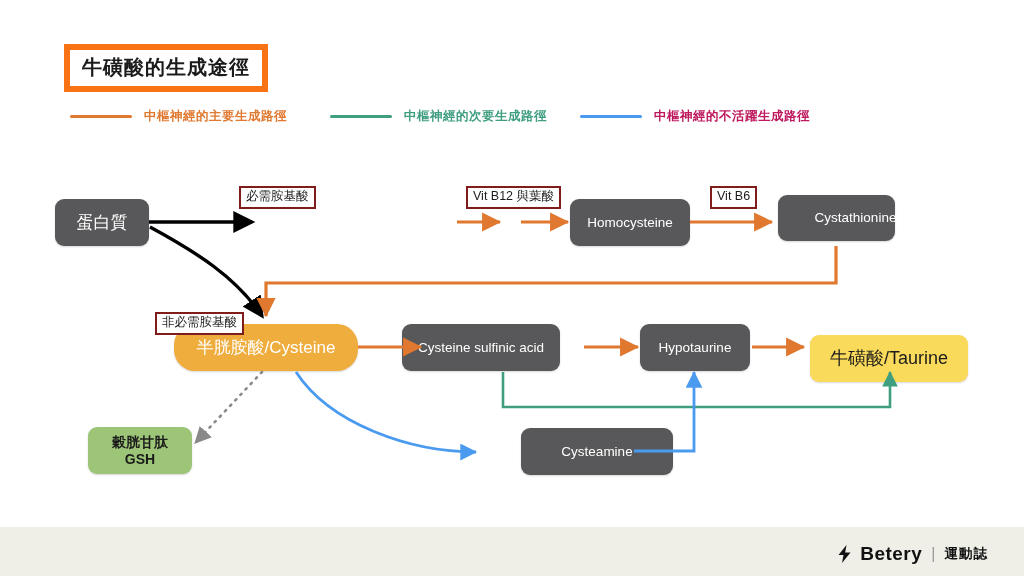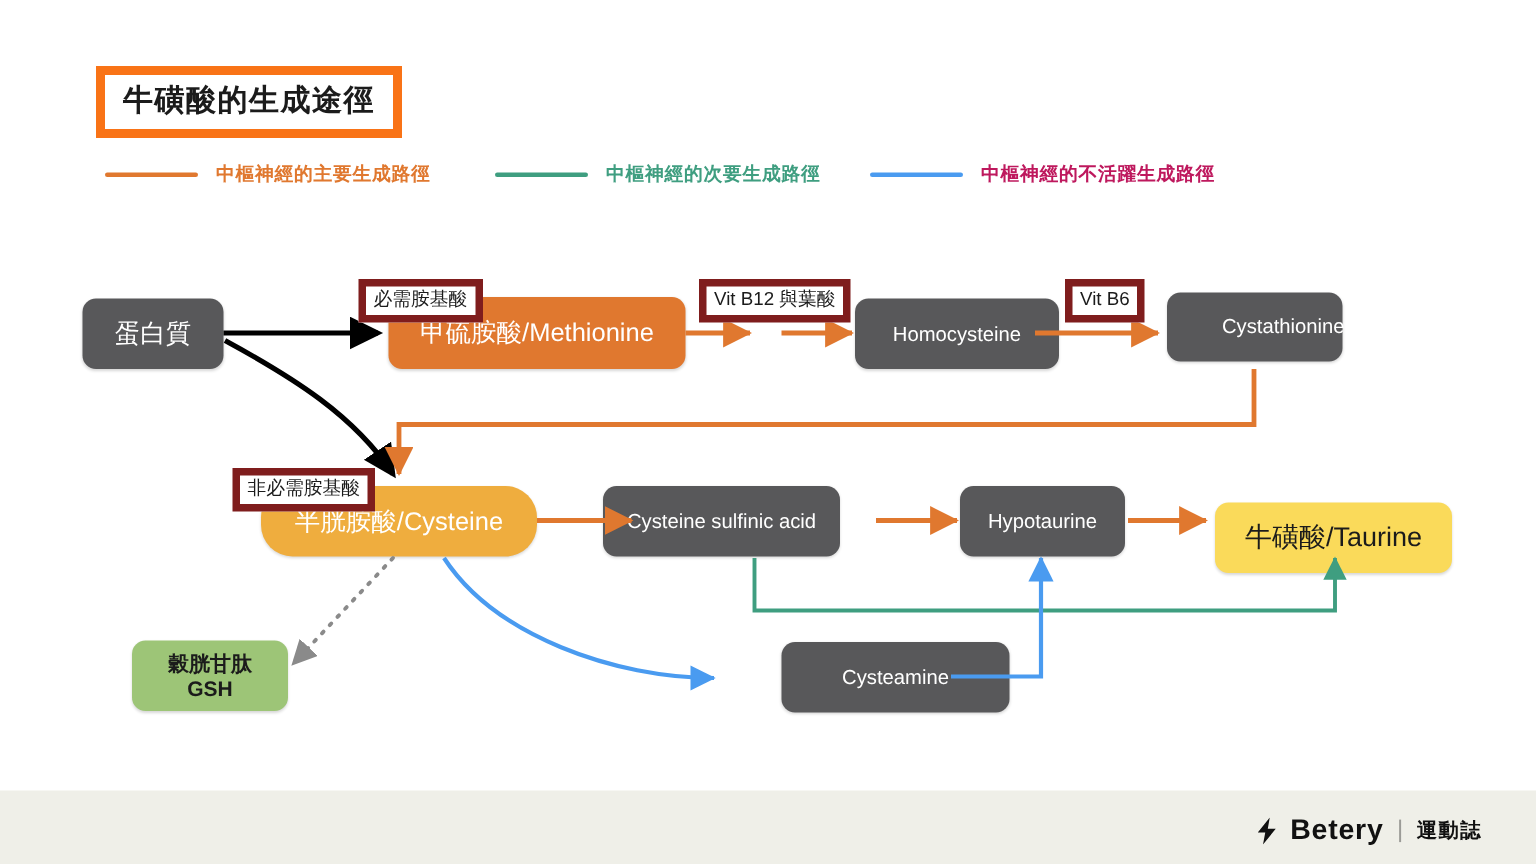--- a/index.html
+++ b/index.html
@@ -41,21 +41,21 @@
   .node-gray   { background: #58585a; color: #ffffff; }
   .node-orange { background: #e0782f; color: #ffffff; }
   .node-amber  { background: #efad3e; color: #ffffff; border-radius: 21px; }
   .node-yellow { background: #fada5a; color: #1b1b1b; }
   .node-green  { background: #9dc577; color: #1b1b1b; }
 
   
   .tag {
     position: absolute;
     background: #ffffff;
-    border: 5px solid #7f1d1d;
+    border: 2px solid #7f1d1d;
     color: #1b1b1b;
     font-size: 12.5px;
     font-weight: 400;
     padding: 2px 5px 3px 5px;
     white-space: nowrap;
     line-height: 1.1;
     z-index: 6;
   }
 
   
@@ -145,25 +145,22 @@
 
     <path d="M634,451 L694,451 L694,372" stroke="#4a9bf0" stroke-width="2.8" fill="none" marker-end="url(#ah-blue)"></path>
 
     <path d="M262,372 L196,442" stroke="#8a8a8a" stroke-width="2.6" fill="none" stroke-dasharray="1.5 6" stroke-linecap="round" marker-end="url(#ah-dot)"></path>
   </svg>
 
   <div class="node node-gray" style="left:55px; top:199px; width:94px; height:47px; font-size:17px;">
     <span class="n-label">蛋白質</span>
   </div>
 
-  <div class="node node-orange" style="left:259px; top:198px; width:198px; height:48px; font-size:17px;">
-    <span class="n-label">甲硫胺酸/Methionine</span>
-  </div>
-
-  <div class="node node-gray" style="left:570px; top:199px; width:136px; height:47px; font-size:13.5px;">
+
+  <div class="node node-gray" style="left:570px; top:199px; width:120px; height:47px; font-size:13.5px;">
     <span class="n-label">Homocysteine</span>
   </div>
 
   <div class="node node-gray" style="left:778px; top:195px; width:117px; height:46px; font-size:13.5px;padding-left:48px;">
     <span class="n-label">Cystathionine</span>
   </div>
 
   <div class="node node-amber" style="left:174px; top:324px; width:184px; height:47px; font-size:17px;">
     <span class="n-label">半胱胺酸/Cysteine</span>
   </div>

